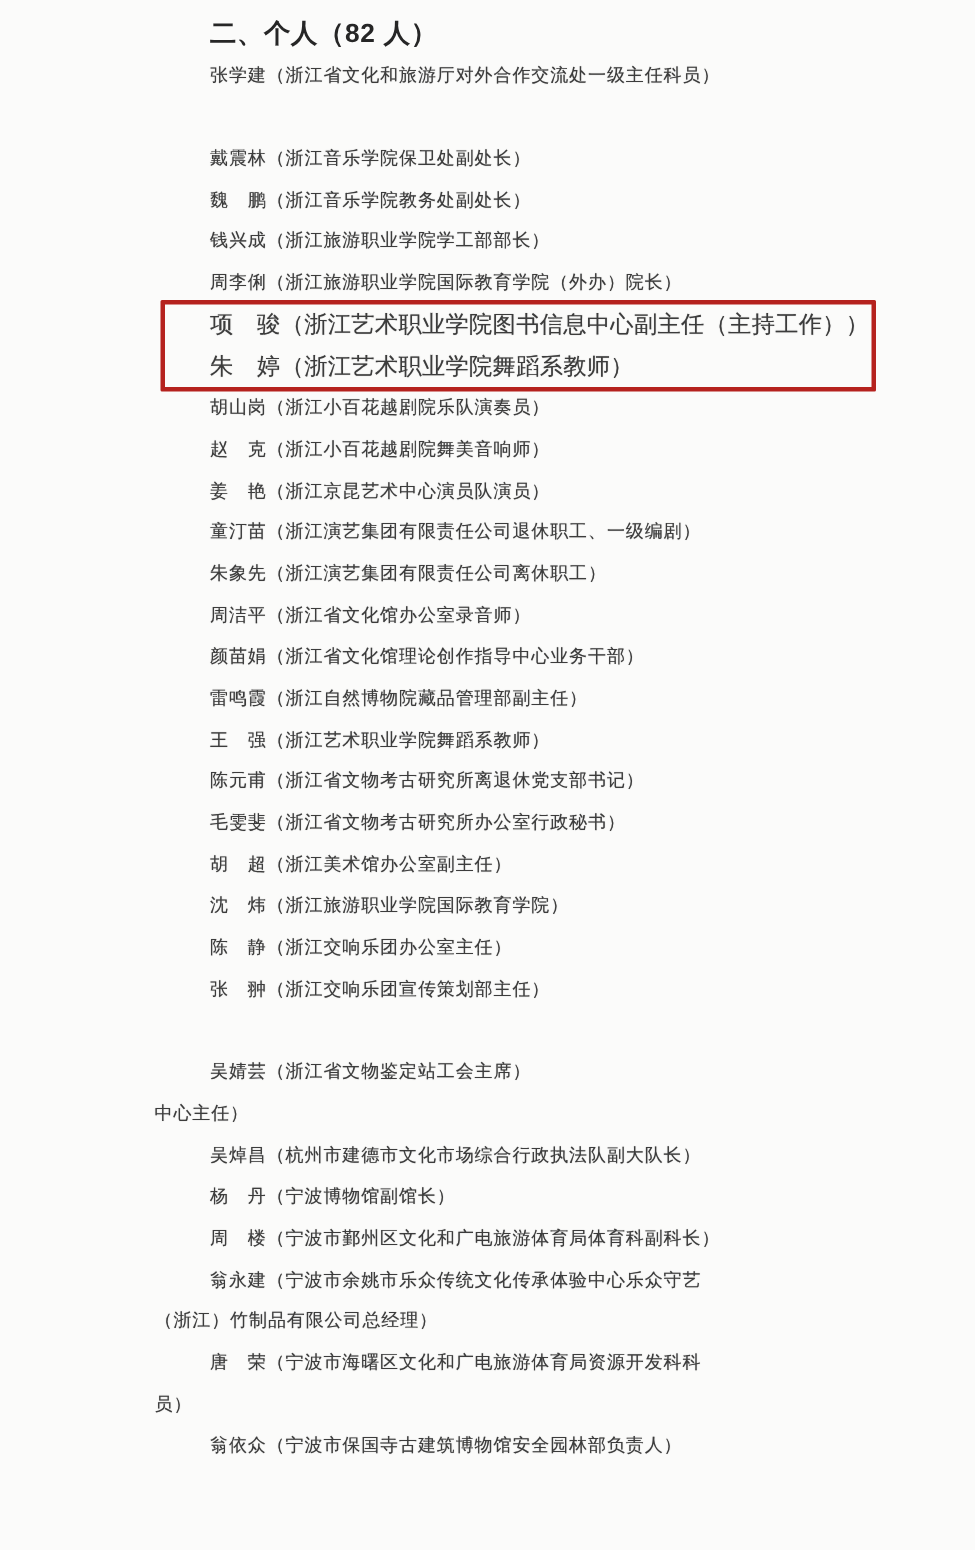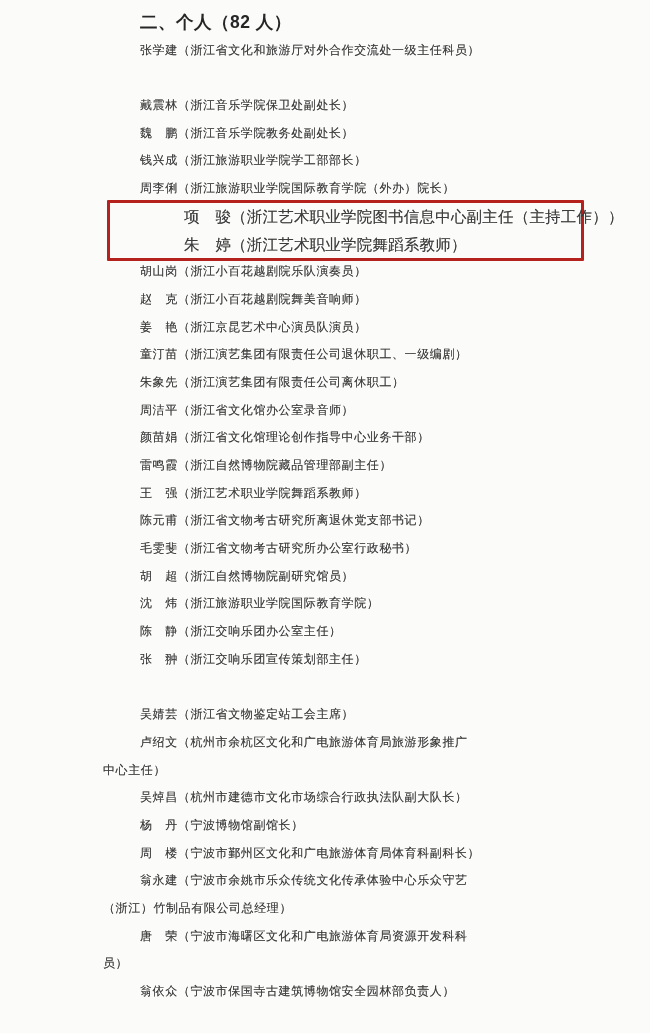--- a/index.html
+++ b/index.html
@@ -54,42 +54,41 @@
 
 <div class="page">
   <div class="doc-header">二、个人（82 人）</div>
   <div>
       <div class="line indent">张学建（浙江省文化和旅游厅对外合作交流处一级主任科员）</div>
       <div class="line">&nbsp;</div>
       <div class="line indent">戴震林（浙江音乐学院保卫处副处长）</div>
       <div class="line indent">魏　鹏（浙江音乐学院教务处副处长）</div>
       <div class="line indent">钱兴成（浙江旅游职业学院学工部部长）</div>
       <div class="line indent">周李俐（浙江旅游职业学院国际教育学院（外办）院长）</div>
-      <div class="hl-group" style="border-color: rgb(181, 34, 30); padding-left: 44px;">
+      <div class="hl-group" style="border-color: rgb(181, 34, 30);">
         <div class="line indent">项　骏（浙江艺术职业学院图书信息中心副主任（主持工作））</div>
         <div class="line indent">朱　婷（浙江艺术职业学院舞蹈系教师）</div>
       </div>
       <div class="line indent">胡山岗（浙江小百花越剧院乐队演奏员）</div>
       <div class="line indent">赵　克（浙江小百花越剧院舞美音响师）</div>
       <div class="line indent">姜　艳（浙江京昆艺术中心演员队演员）</div>
       <div class="line indent">童汀苗（浙江演艺集团有限责任公司退休职工、一级编剧）</div>
       <div class="line indent">朱象先（浙江演艺集团有限责任公司离休职工）</div>
       <div class="line indent">周洁平（浙江省文化馆办公室录音师）</div>
       <div class="line indent">颜苗娟（浙江省文化馆理论创作指导中心业务干部）</div>
       <div class="line indent">雷鸣霞（浙江自然博物院藏品管理部副主任）</div>
       <div class="line indent">王　强（浙江艺术职业学院舞蹈系教师）</div>
       <div class="line indent">陈元甫（浙江省文物考古研究所离退休党支部书记）</div>
       <div class="line indent">毛雯斐（浙江省文物考古研究所办公室行政秘书）</div>
-      <div class="line indent">胡　超（浙江自然博物院副研究馆员）</div>
+      <div class="line indent">胡　超（浙江美术馆办公室副主任）</div>
       <div class="line indent">沈　炜（浙江旅游职业学院国际教育学院）</div>
       <div class="line indent">陈　静（浙江交响乐团办公室主任）</div>
       <div class="line indent">张　翀（浙江交响乐团宣传策划部主任）</div>
       <div class="line">&nbsp;</div>
       <div class="line indent">吴婧芸（浙江省文物鉴定站工会主席）</div>
-      <div class="line indent">卢绍文（杭州市余杭区文化和广电旅游体育局旅游形象推广</div>
       <div class="line">中心主任）</div>
       <div class="line indent">吴焯昌（杭州市建德市文化市场综合行政执法队副大队长）</div>
       <div class="line indent">杨　丹（宁波博物馆副馆长）</div>
       <div class="line indent">周　楼（宁波市鄞州区文化和广电旅游体育局体育科副科长）</div>
       <div class="line indent">翁永建（宁波市余姚市乐众传统文化传承体验中心乐众守艺</div>
       <div class="line">（浙江）竹制品有限公司总经理）</div>
       <div class="line indent">唐　荣（宁波市海曙区文化和广电旅游体育局资源开发科科</div>
       <div class="line">员）</div>
       <div class="line indent">翁依众（宁波市保国寺古建筑博物馆安全园林部负责人）</div>
     </div>

